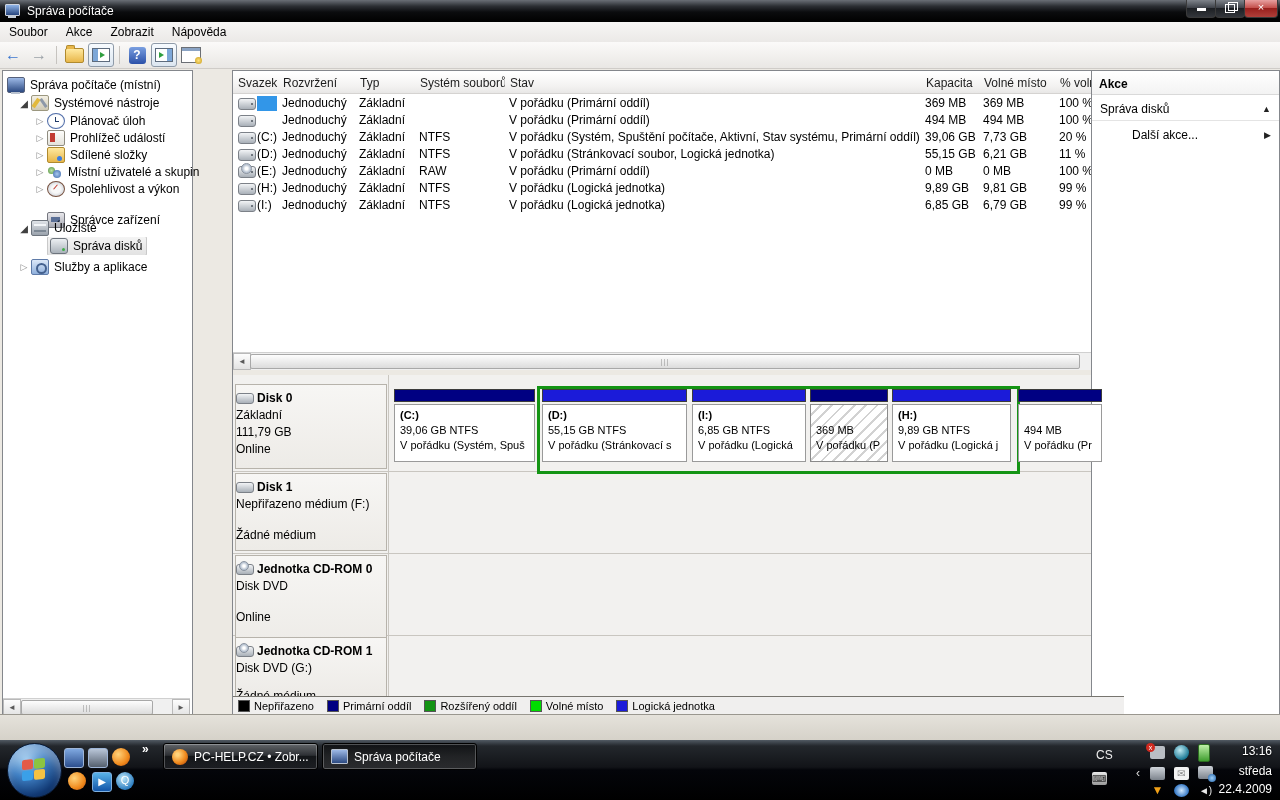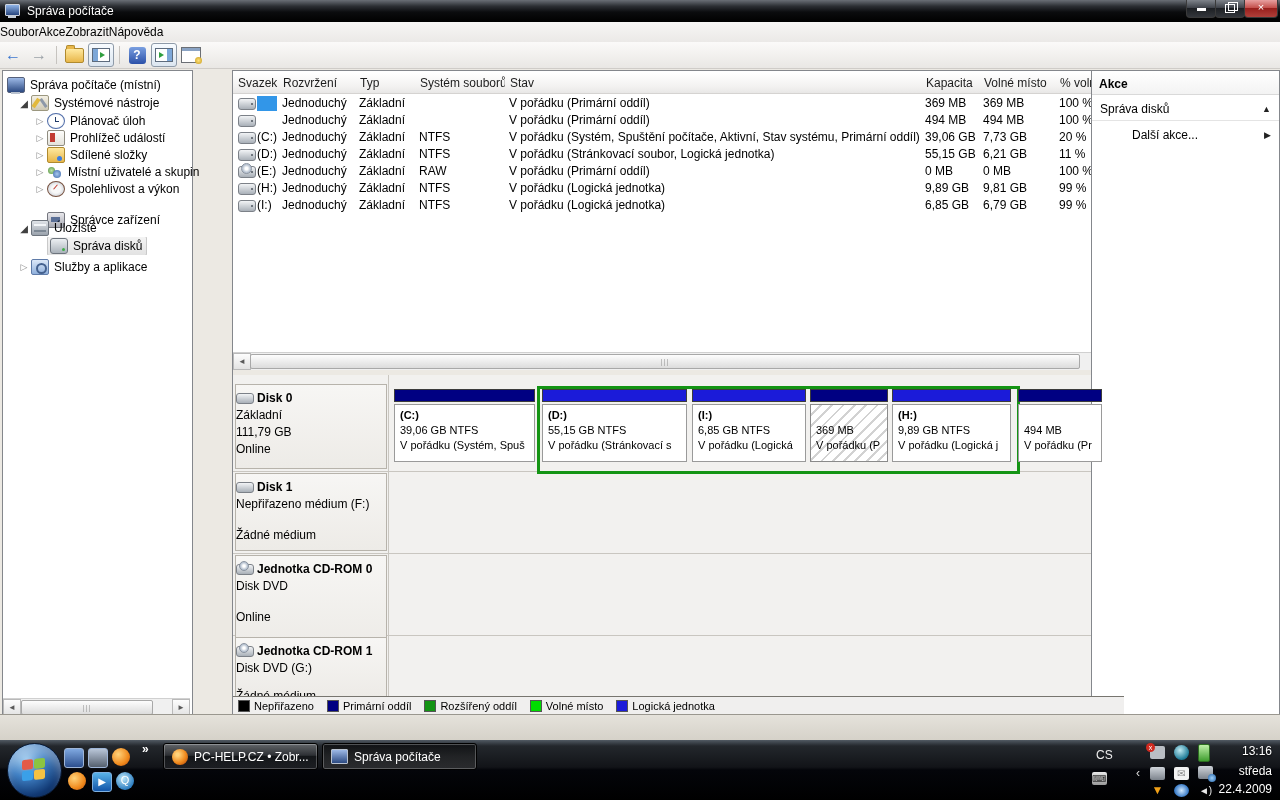--- a/index.html
+++ b/index.html
@@ -24,21 +24,21 @@
   #btn-min{left:1186px;width:28px;}
   #btn-restore{left:1215px;width:28px;}
   #btn-close{left:1244px;width:32px;background:linear-gradient(#e8a0a0,#c4514d 45%,#99201d 50%,#b0403a);}
   .glyph-min{display:inline-block;width:9px;height:3px;background:#fff;margin-top:8px;}
   .glyph-restore{display:inline-block;width:8px;height:7px;border:1px solid #fff;margin-top:4px;position:relative;background:transparent;}
   .glyph-restore:before{content:"";position:absolute;left:2px;top:-3px;width:8px;height:7px;border:1px solid #fff;}
 
   
   #menubar{left:0;top:22px;width:1280px;height:20px;background:linear-gradient(#f7f6f5,#ebe9e7);
     display:flex;align-items:center;border-bottom:1px solid #e0ddda;}
-  .menuitem{padding:0 0;line-height:20px;}
+  .menuitem{padding:0 9px;line-height:20px;}
   #toolbar{left:0;top:42px;width:1280px;height:26px;background:linear-gradient(#fbfaf9,#e9e7e4);
     display:flex;align-items:center;border-bottom:1px solid #cfccc8;}
   .tsep{width:1px;height:18px;background:#c6c3bf;margin:0 4px;}
   .tbtn{height:22px;min-width:24px;display:flex;align-items:center;justify-content:center;margin:0 1px;}
   .tbtn.boxed{border:1px solid #8e9aa8;border-radius:3px;background:linear-gradient(#f7fbff,#dce6f0);}
   .arrow-glyph{font-size:16px;font-weight:bold;line-height:20px;}
   .back{color:#3b76cf;} .fwd{color:#9aa0a6;}
   .ico-folder{width:17px;height:13px;position:relative;background:linear-gradient(#ffe9a0,#e8b74a);
     border:1px solid #b08a2e;border-radius:2px;}
   .ico-folder:before{content:"";position:absolute;left:0;top:-4px;width:7px;height:3px;

